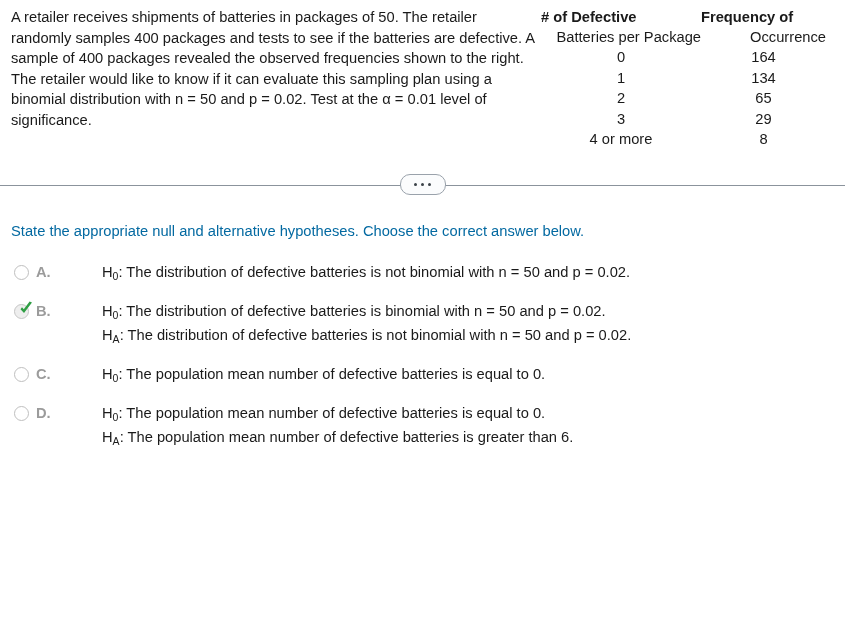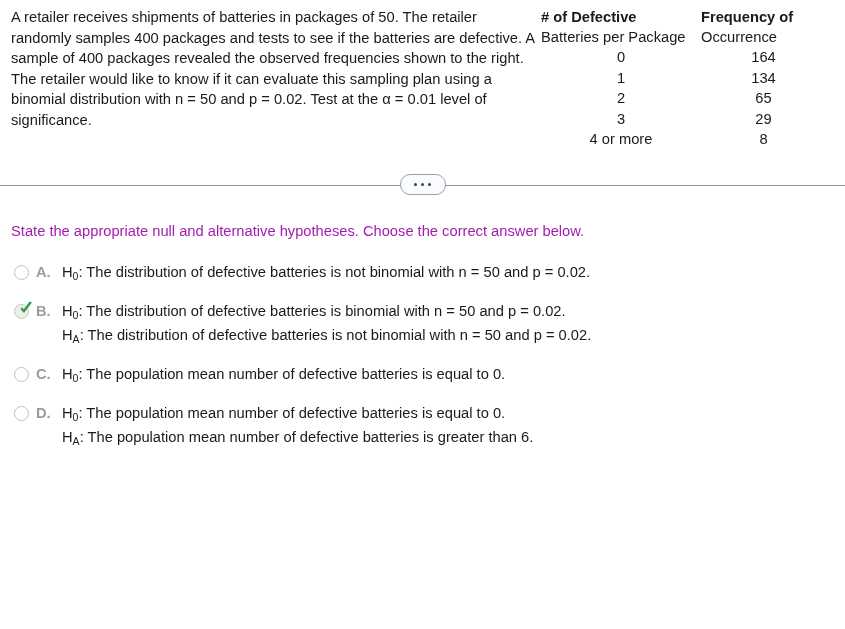--- a/index.html
+++ b/index.html
@@ -49,21 +49,21 @@
   .freq-table th .hdr-line1 {
     display: block;
     font-weight: bold;
     line-height: 20px;
     text-align: left;
   }
   .freq-table th .hdr-line2 {
     display: block;
     font-weight: normal;
     line-height: 20px;
-    text-align: left;
+    text-align: right;
   }
   .freq-table td {
     padding: 0;
     line-height: 20.6px;
     text-align: center;
   }
   .col-cat { width: 160px; }
   .col-freq { width: 125px; }
 
   
@@ -102,21 +102,21 @@
     border-radius: 50%;
     background: #3b4248;
   }
 
   
   .prompt {
     padding-left: 11px;
     margin-top: 23px;
     font-size: 14.7px;
     line-height: 20px;
-    color: #a21caf;
+    color: #0369a1;
   }
 
   
   .choices {
     margin-top: 20px;
     padding-left: 14px;
   }
   .choice {
     display: flex;
     align-items: flex-start;
@@ -160,20 +160,21 @@
   }
   .choice-body {
     flex: 1 1 auto;
   }
   .hyp-line {
     white-space: nowrap;
     line-height: 23px;
   }
   .hsym {
     font-size: 14.7px;
+    margin-left: 40px;
   }
   .hsym sub {
     font-size: 10.5px;
     vertical-align: baseline;
     position: relative;
     top: 3px;
   }
 
   
   .teststat {

